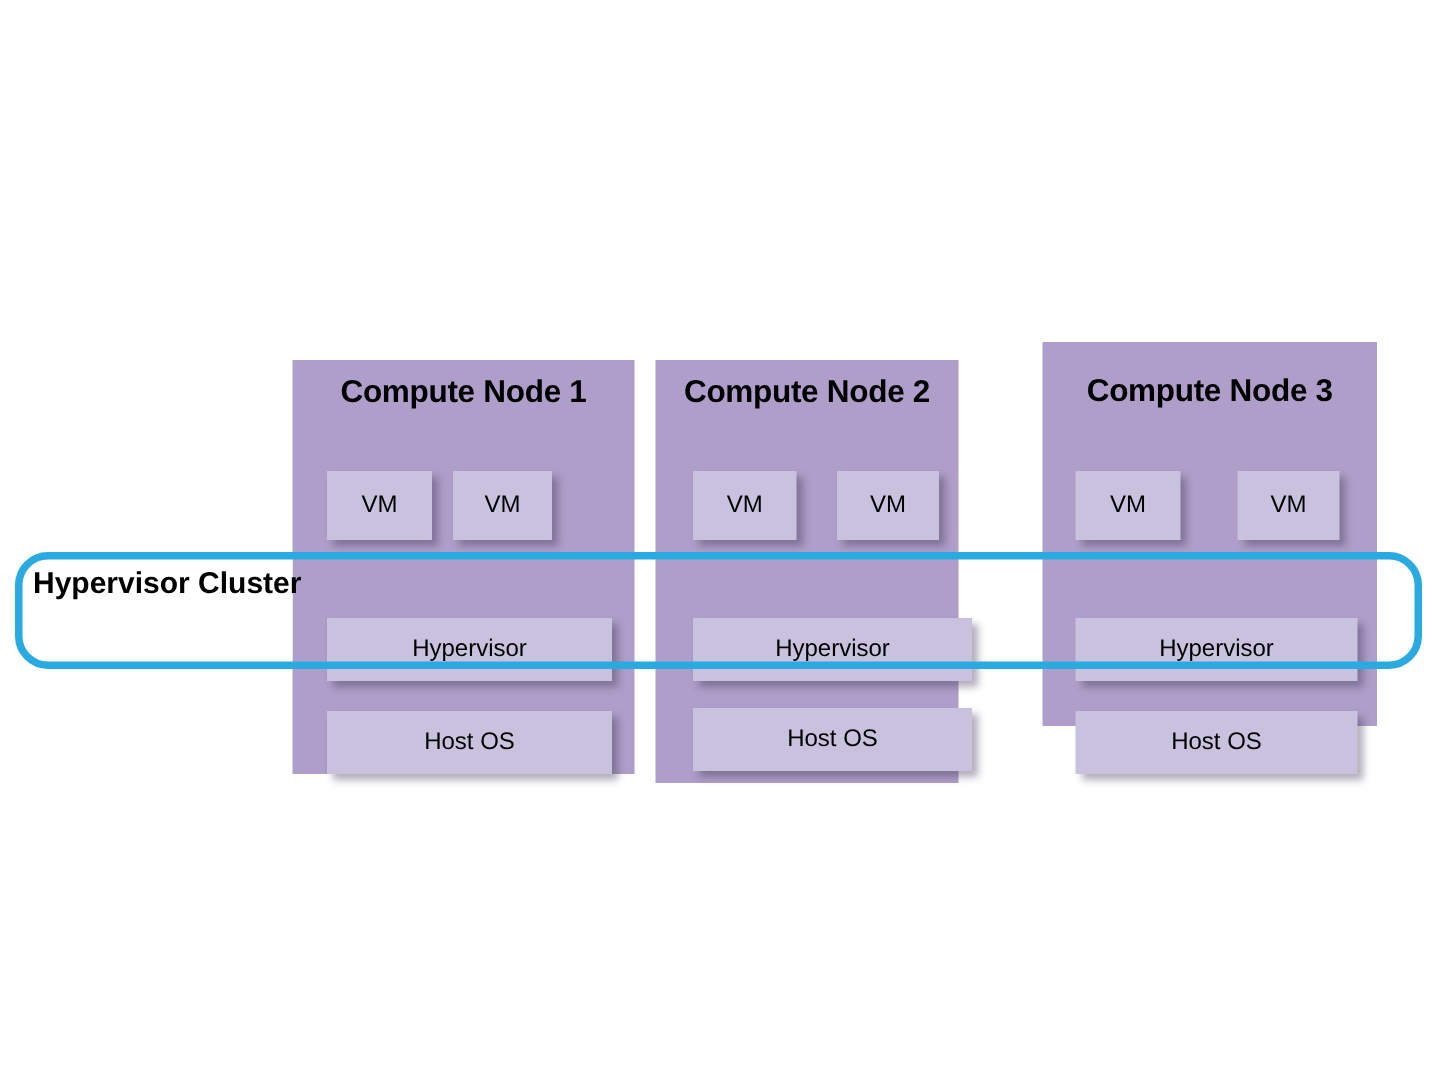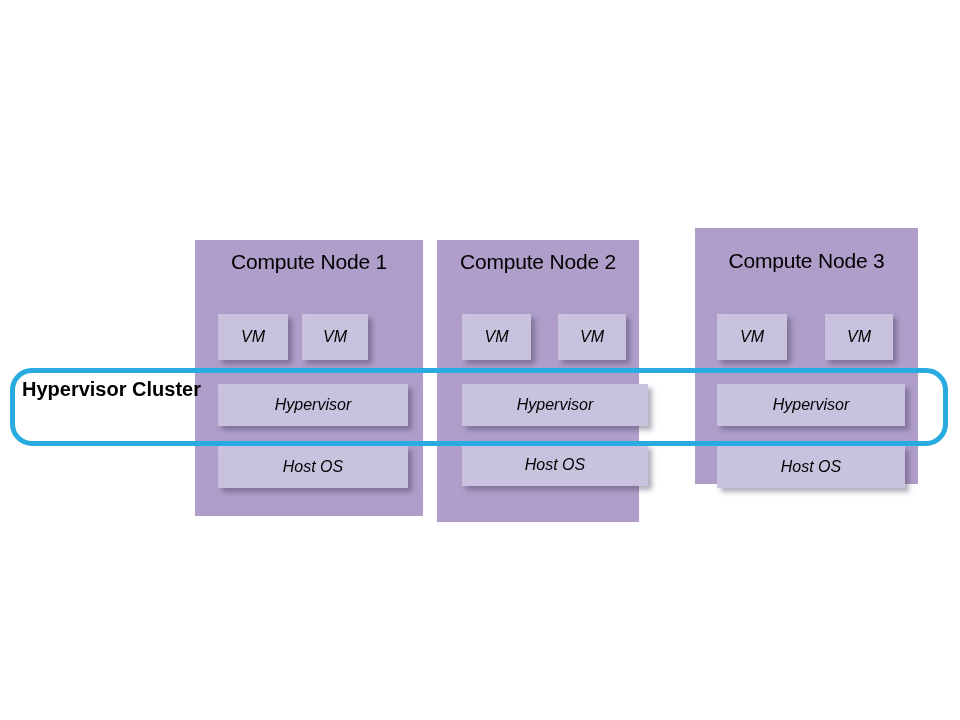--- a/index.html
+++ b/index.html
@@ -24,44 +24,44 @@
   .node-panel {
     position: absolute;
     background: #AE9EC9;
     box-sizing: border-box;
   }
   .node-title {
     position: absolute;
     left: 0;
     right: 0;
     text-align: center;
-    font-weight: normal;
+    font-weight: bold;
     font-size: 21px;
     color: #000000;
     letter-spacing: -0.2px;
     white-space: nowrap;
   }
 
   
   .inner-box {
     position: absolute;
     background: #C9C2DE;
     box-shadow: 4px 4px 5px rgba(60,50,80,0.40);
     display: flex;
     align-items: center;
     justify-content: center;
     box-sizing: border-box;
     color: #000000;
-    font-style: italic;
   }
   .inner-box.vm {
     font-size: 16px;
   }
   .inner-box.layer {
     font-size: 16px;
+    margin-top: 28px;
   }
 
   
   #cluster-outline {
     position: absolute;
     left: 10px;
     top: 368px;
     width: 938px;
     height: 78px;
     border: 5px solid #29ABE2;

